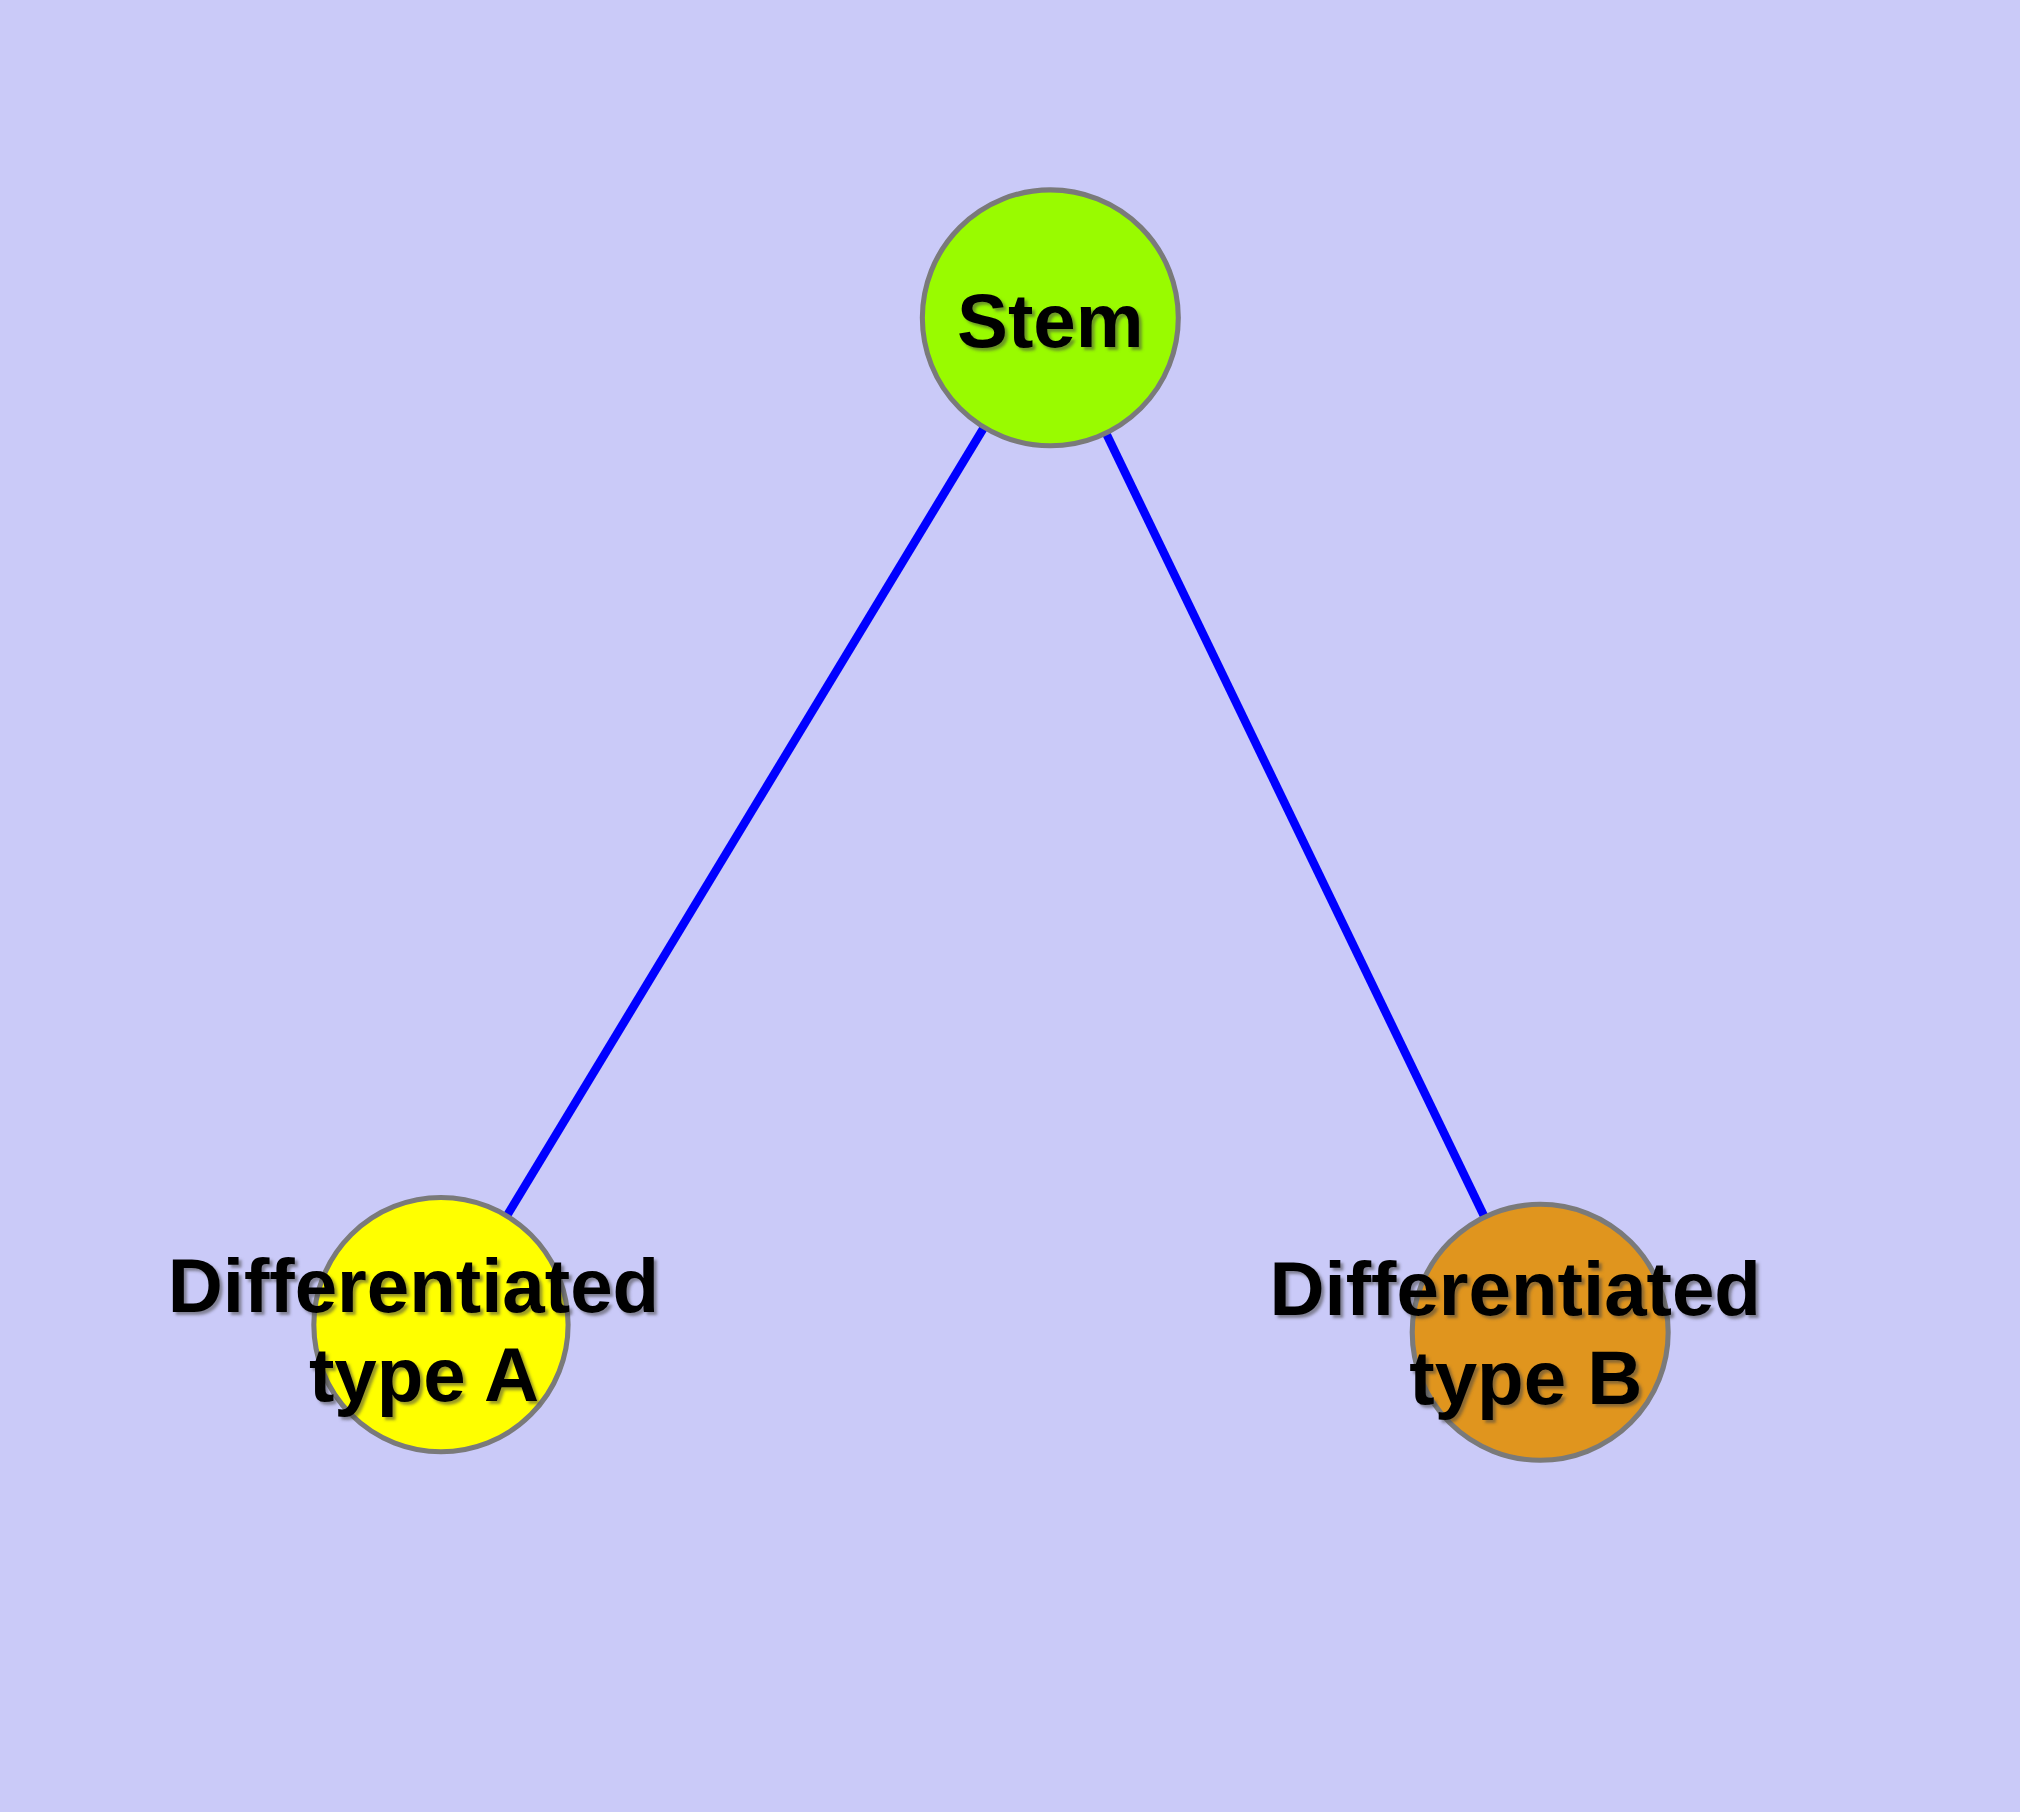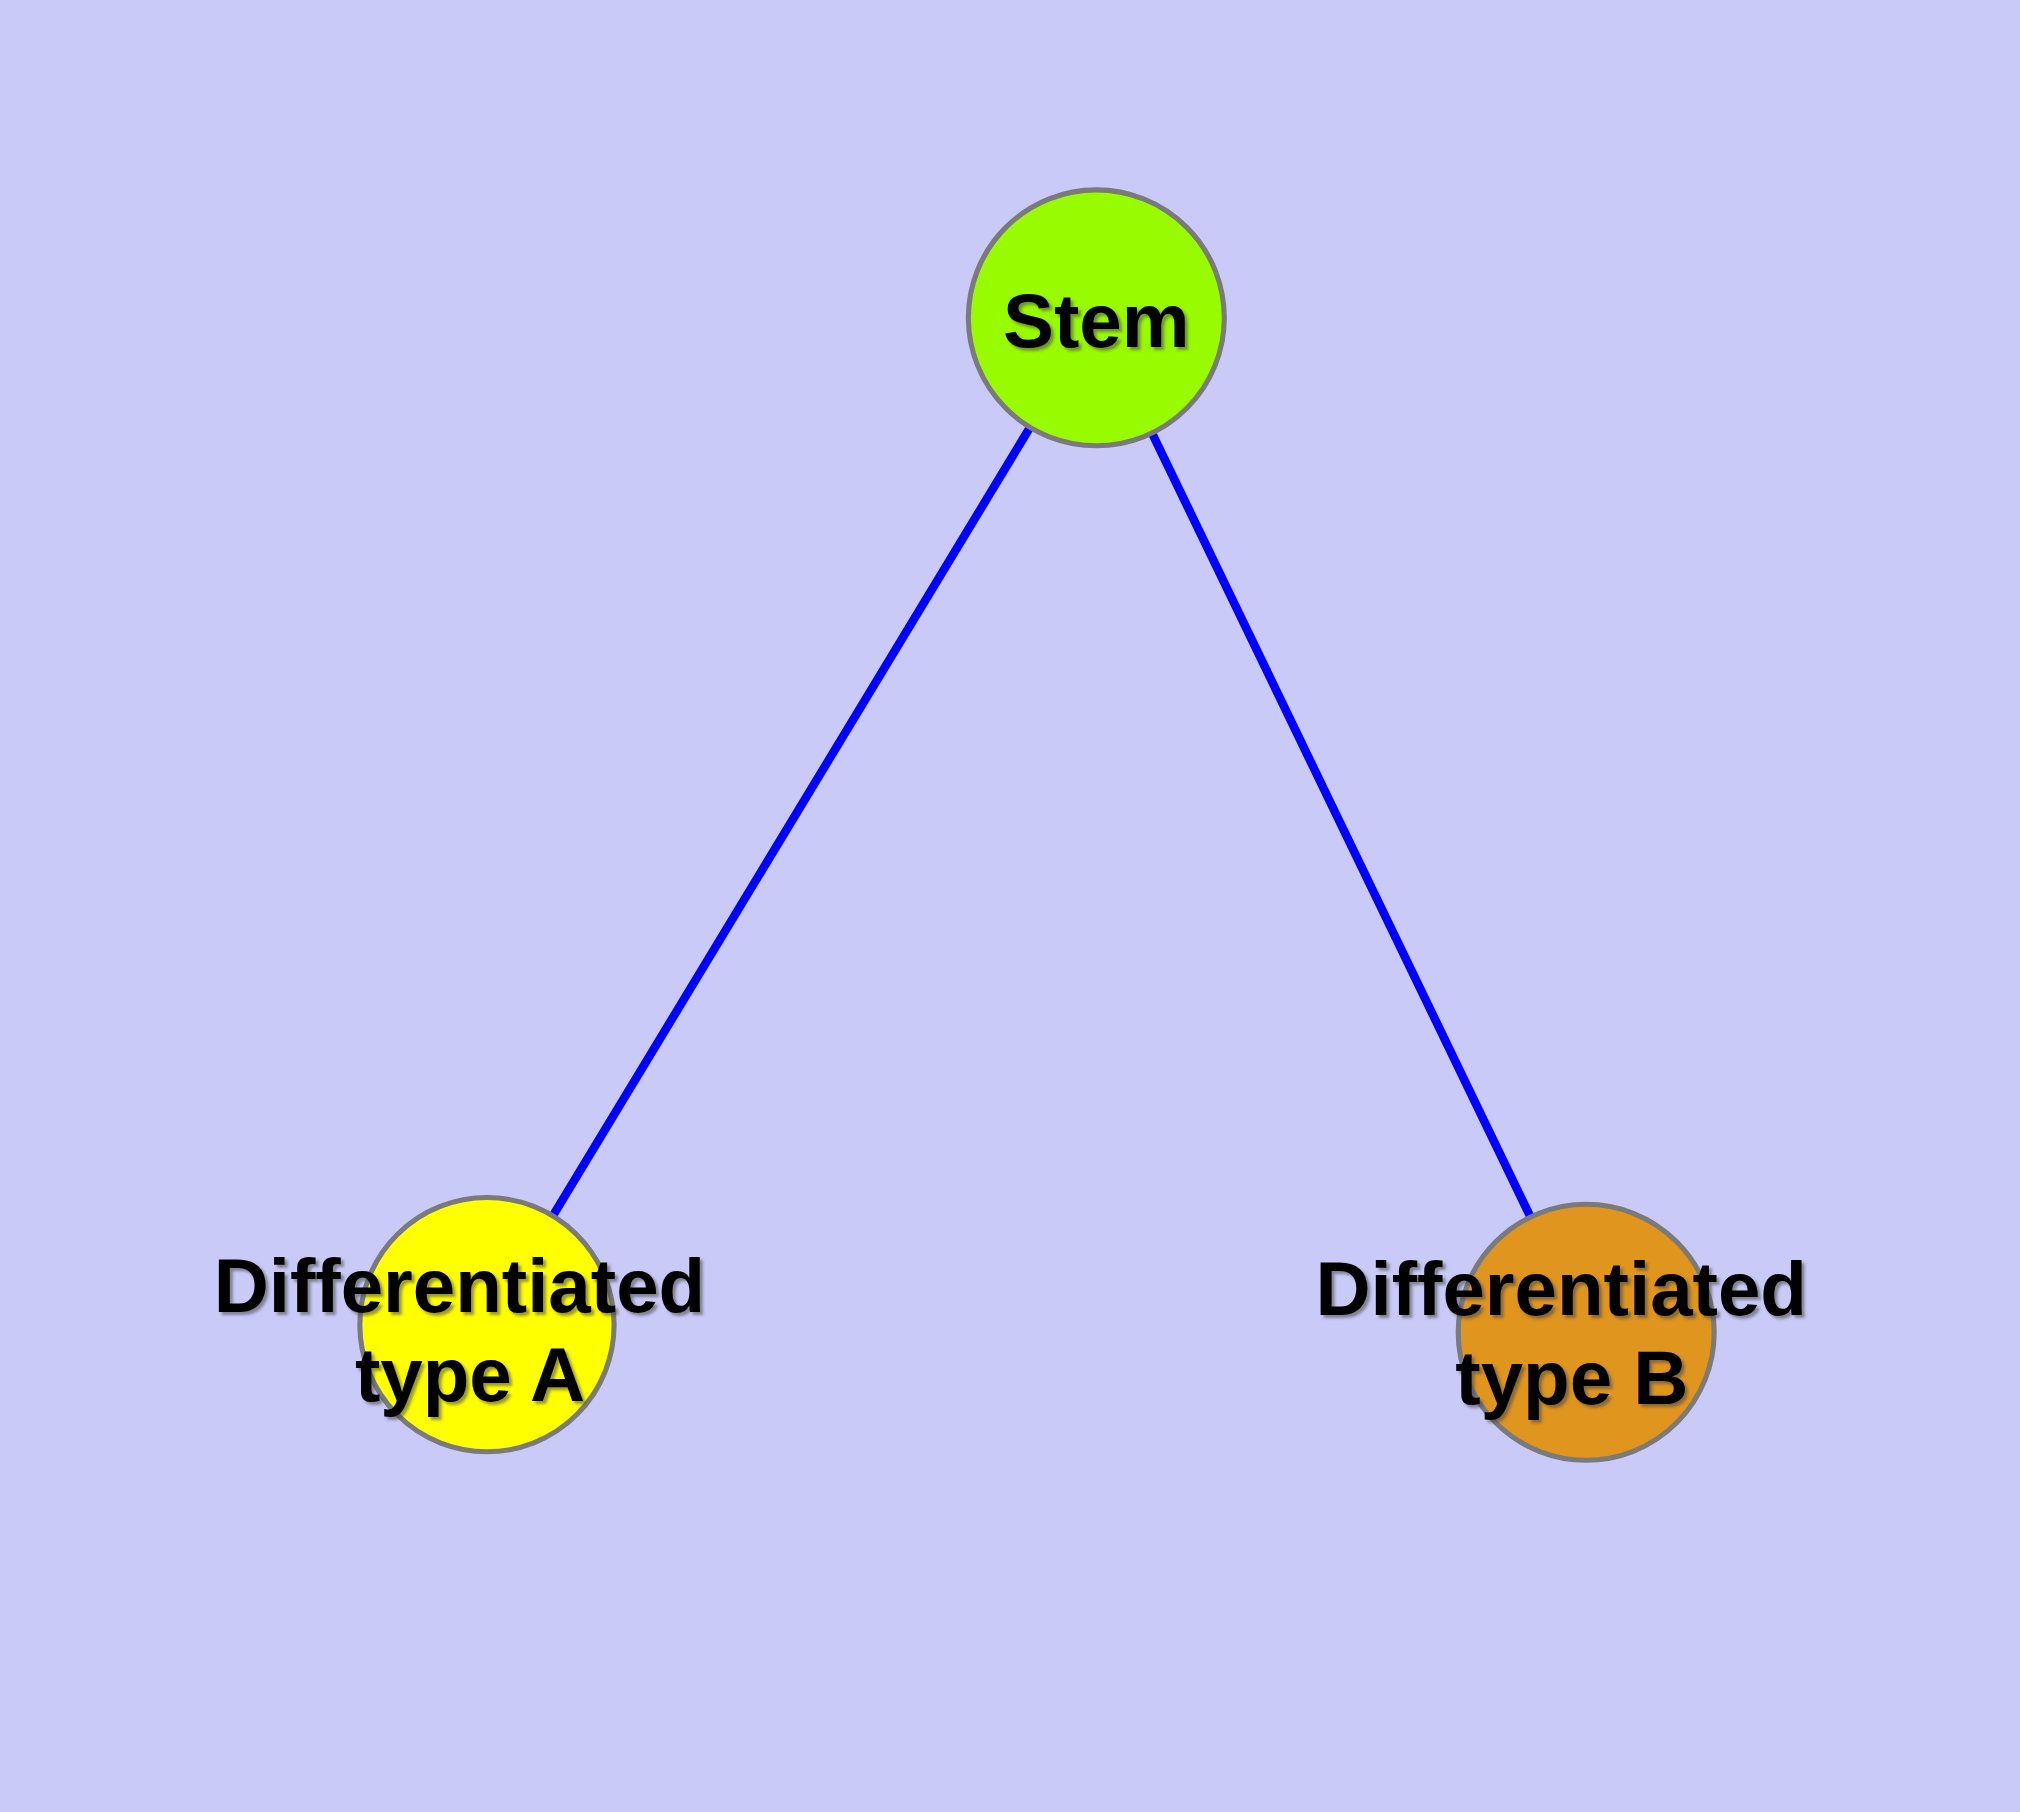--- a/index.html
+++ b/index.html
@@ -6,21 +6,20 @@
     margin: 0;
     padding: 0;
     background-color: #CACAF8;
     overflow: hidden;
     font-family: "Liberation Sans", sans-serif;
   }
   .canvas-wrap {
     position: relative;
     width: 1876px;
     height: 1812px;
-    margin-left: 46px;
   }
   svg.diagram {
     position: absolute;
     top: 0;
     left: 0;
     display: block;
   }
   .node-circle {
     stroke-width: 6px;
   }

